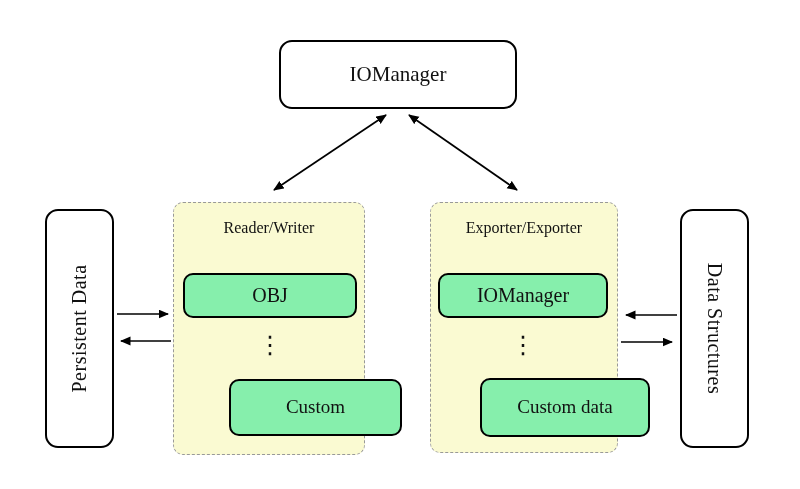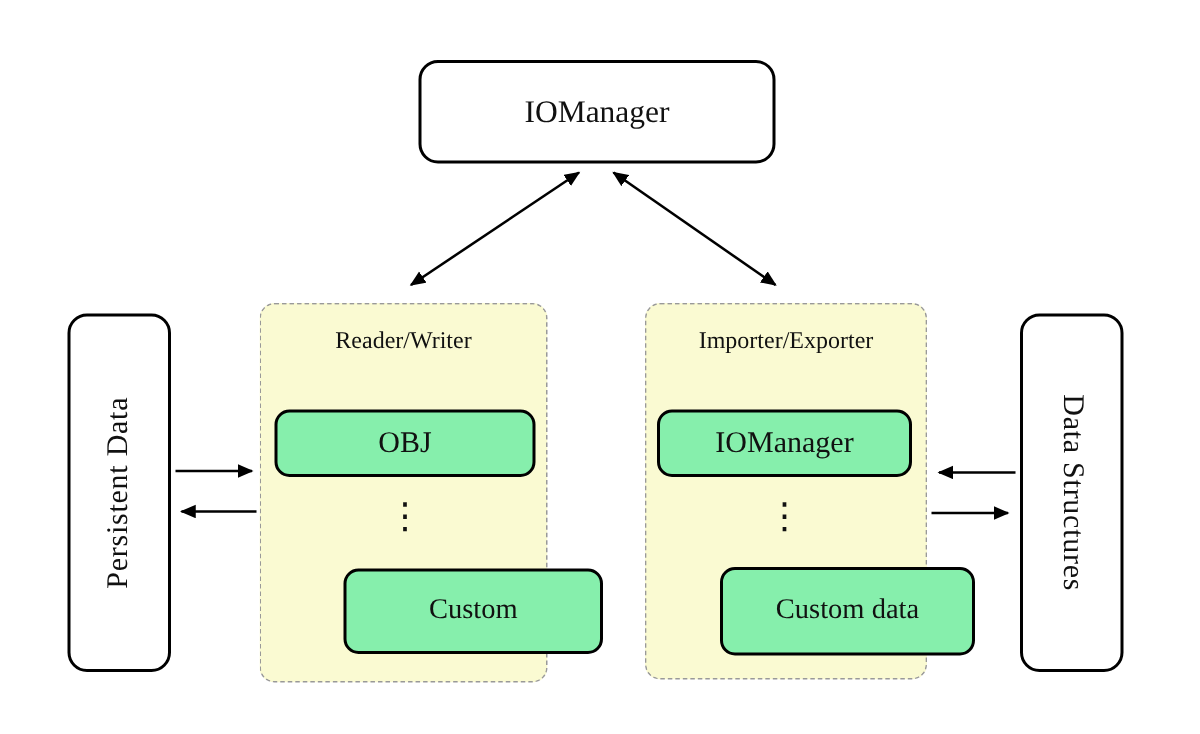--- a/index.html
+++ b/index.html
@@ -58,21 +58,21 @@
 
   <div class="dots" style="left:183px; top:333px; width:174px;">
     <span>⋮</span>
   </div>
 
   <div class="node inner two-line" style="left:182px; top:379px; width:173px; height:57px;">
     <span>Custom</span>
   </div>
 
   <div class="panel" style="left:430px; top:202px; width:188px; height:251px;">
-    <div class="panel-title">Importer/Exporter</div>
+    <div class="panel-title">Exporter/Exporter</div>
   </div>
 
   <div class="node inner" style="left:438px; top:273px; width:170px; height:45px;">
     <span>IOManager</span>
   </div>
 
   <div class="dots" style="left:438px; top:333px; width:170px;">
     <span>⋮</span>
   </div>
 

